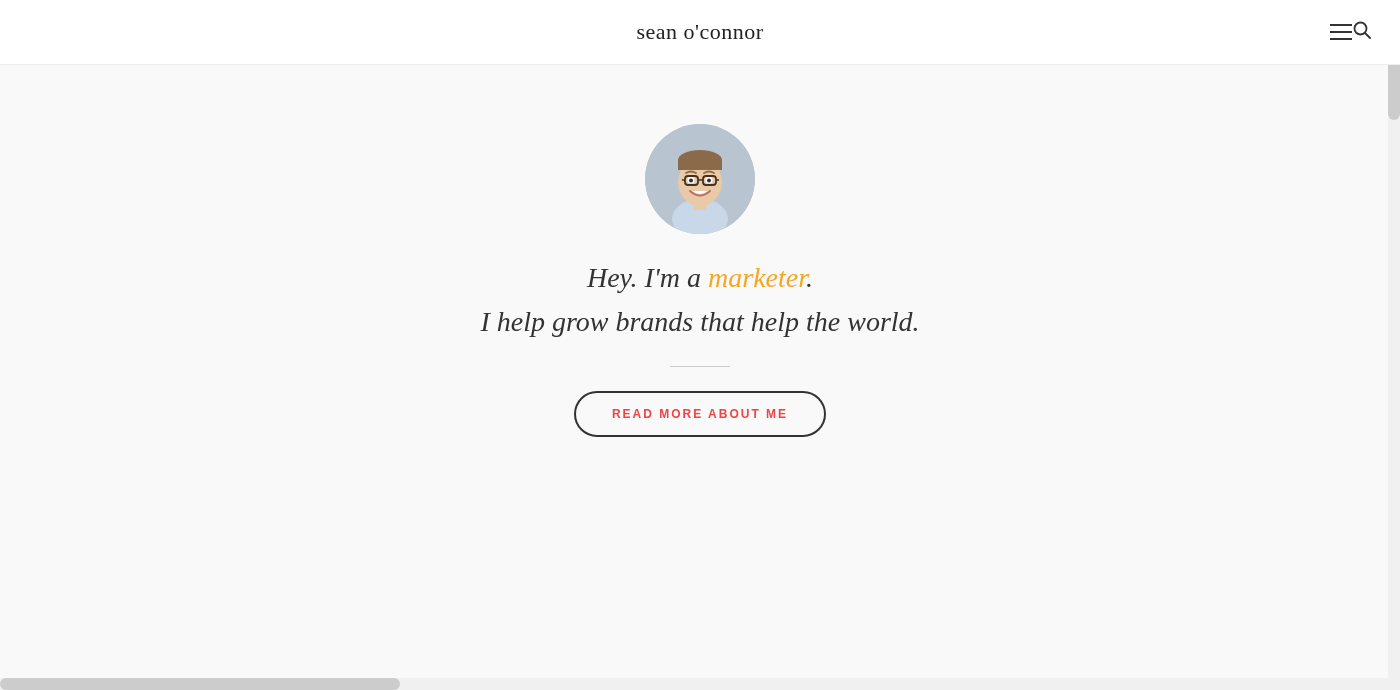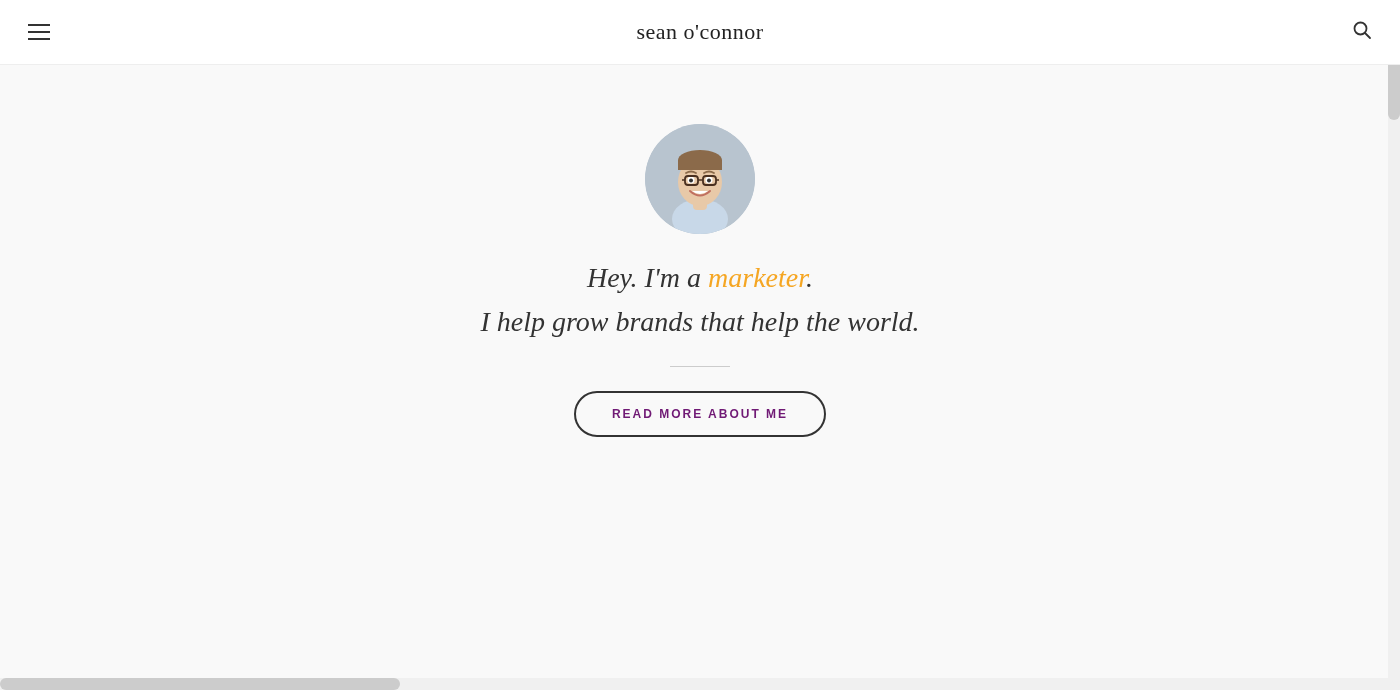--- a/index.html
+++ b/index.html
@@ -20,21 +20,21 @@
     
     .header {
       position: fixed;
       top: 0;
       left: 0;
       right: 0;
       height: 65px;
       background-color: #fff;
       display: flex;
       align-items: center;
-      justify-content: space-between;
+      justify-content: flex-end;
       padding: 0 28px;
       border-bottom: 1px solid #eee;
       z-index: 100;
     }
 
     .header-title {
       position: absolute;
       left: 50%;
       transform: translateX(-50%);
       font-family: Georgia, serif;
@@ -139,21 +139,21 @@
       display: inline-block;
       padding: 14px 36px;
       border: 2px solid #333;
       border-radius: 30px;
       background: transparent;
       cursor: pointer;
       font-family: Arial, sans-serif;
       font-size: 12px;
       font-weight: 700;
       letter-spacing: 2px;
-      color: #701a75;
+      color: #ef4444;
       text-transform: uppercase;
       transition: background 0.2s, color 0.2s;
     }
 
     
     .scrollbar {
       position: fixed;
       right: 0;
       top: 0;
       width: 12px;

